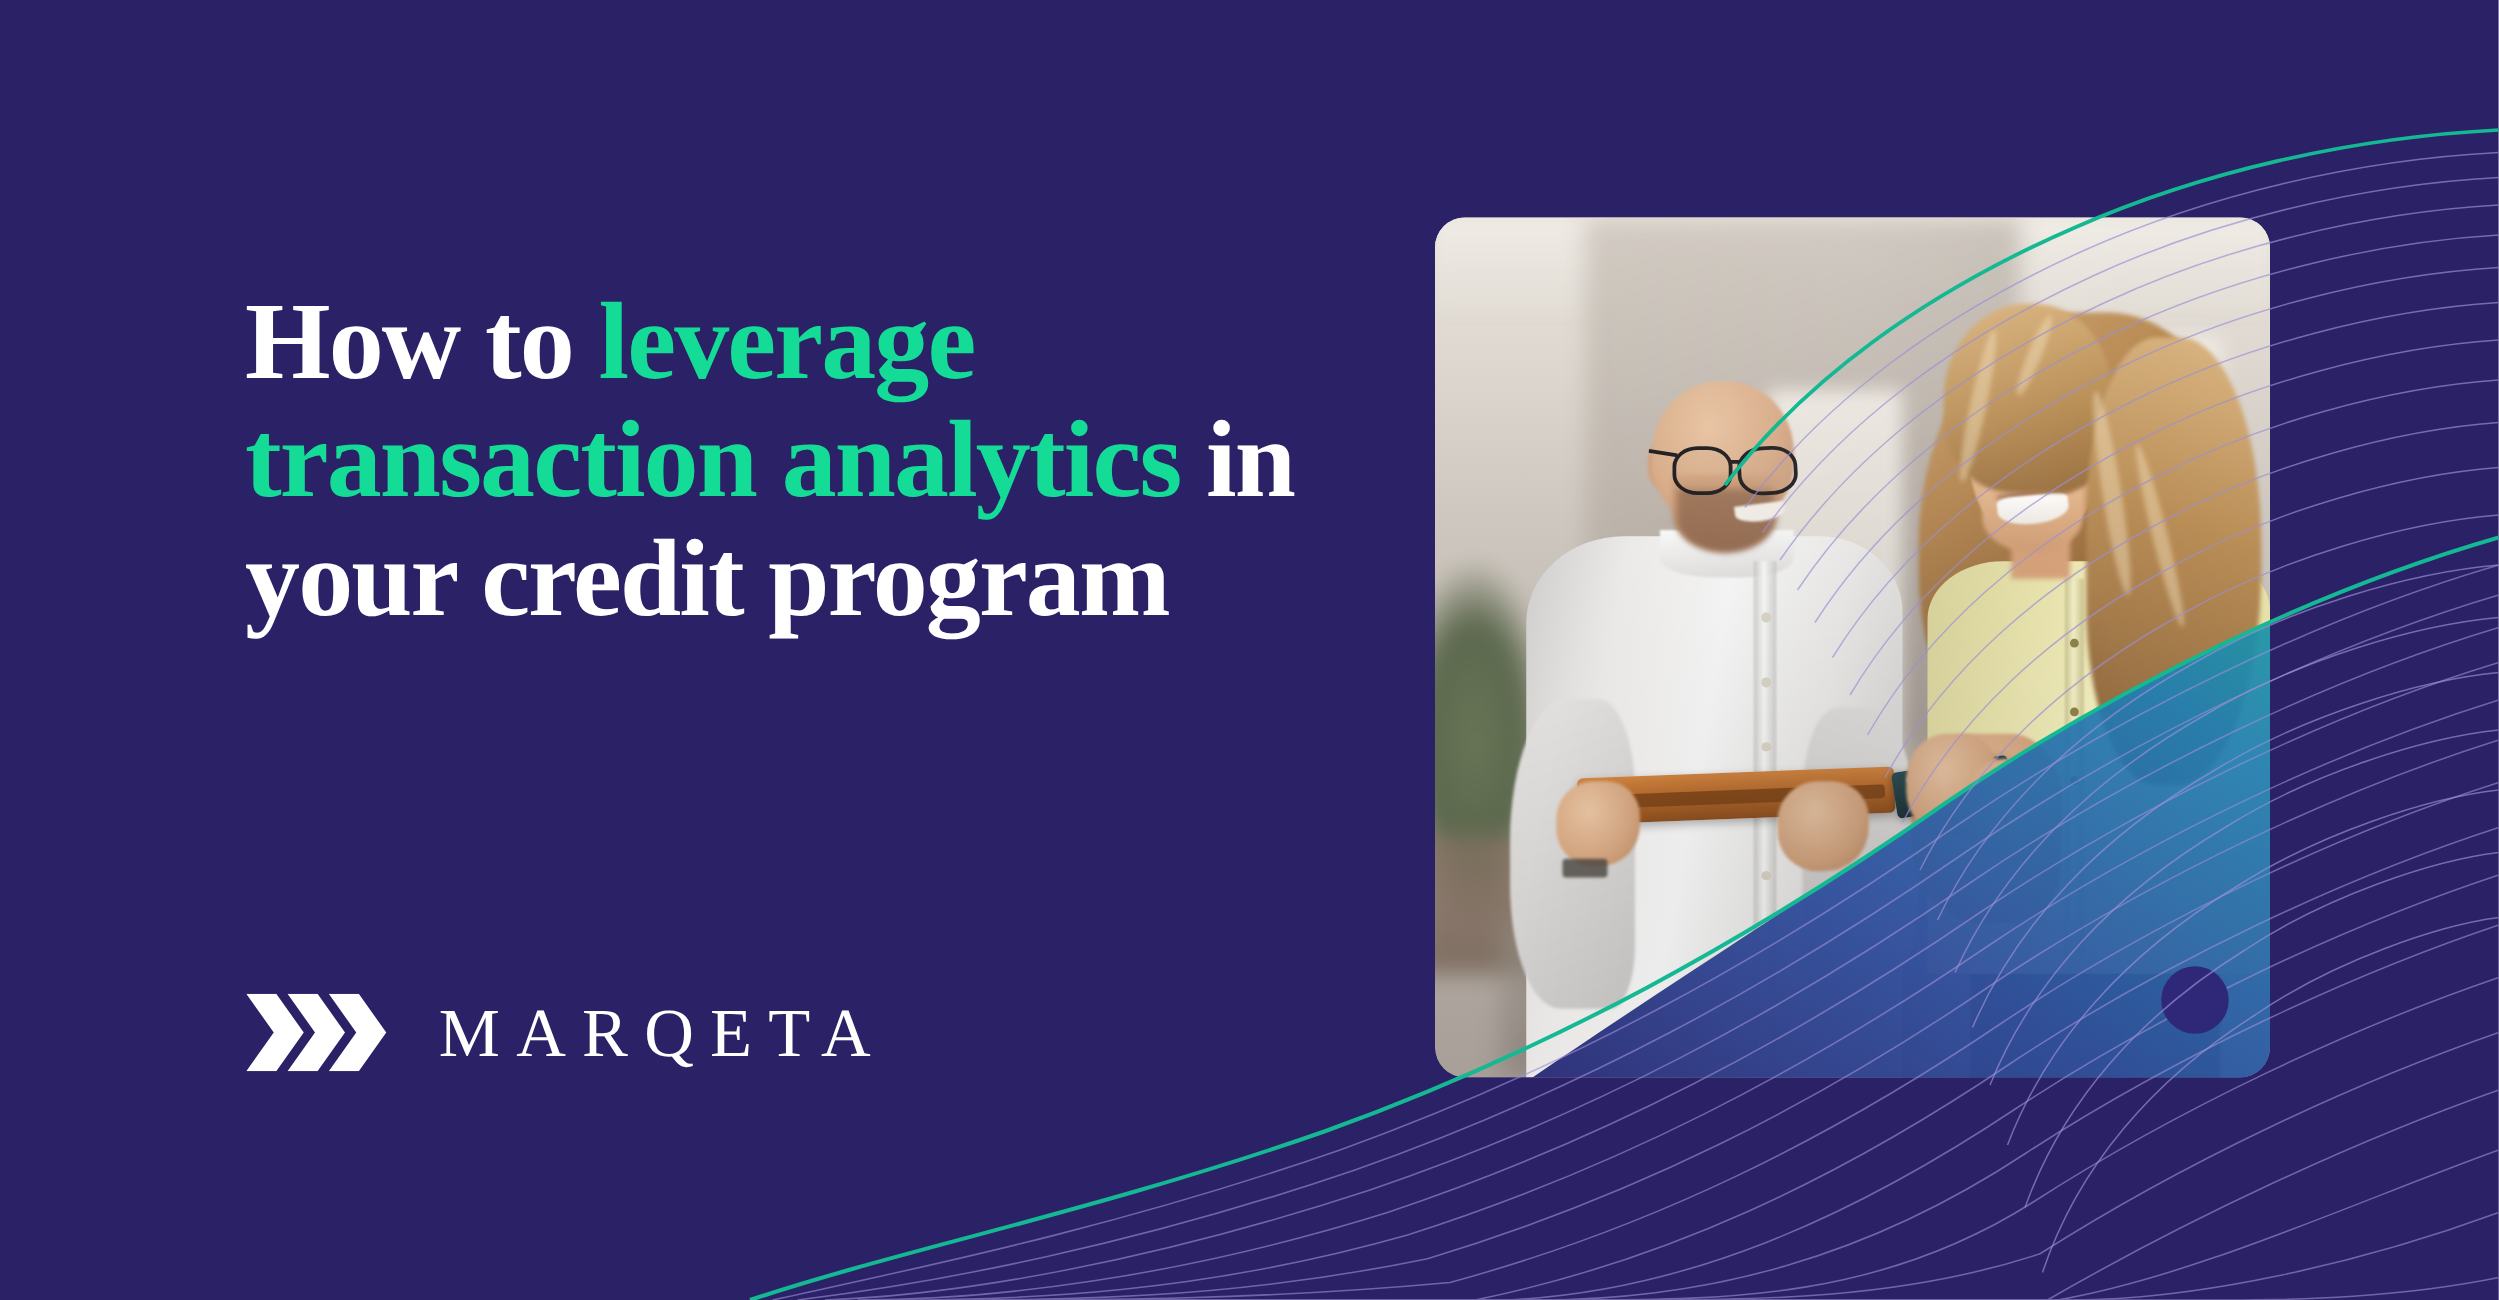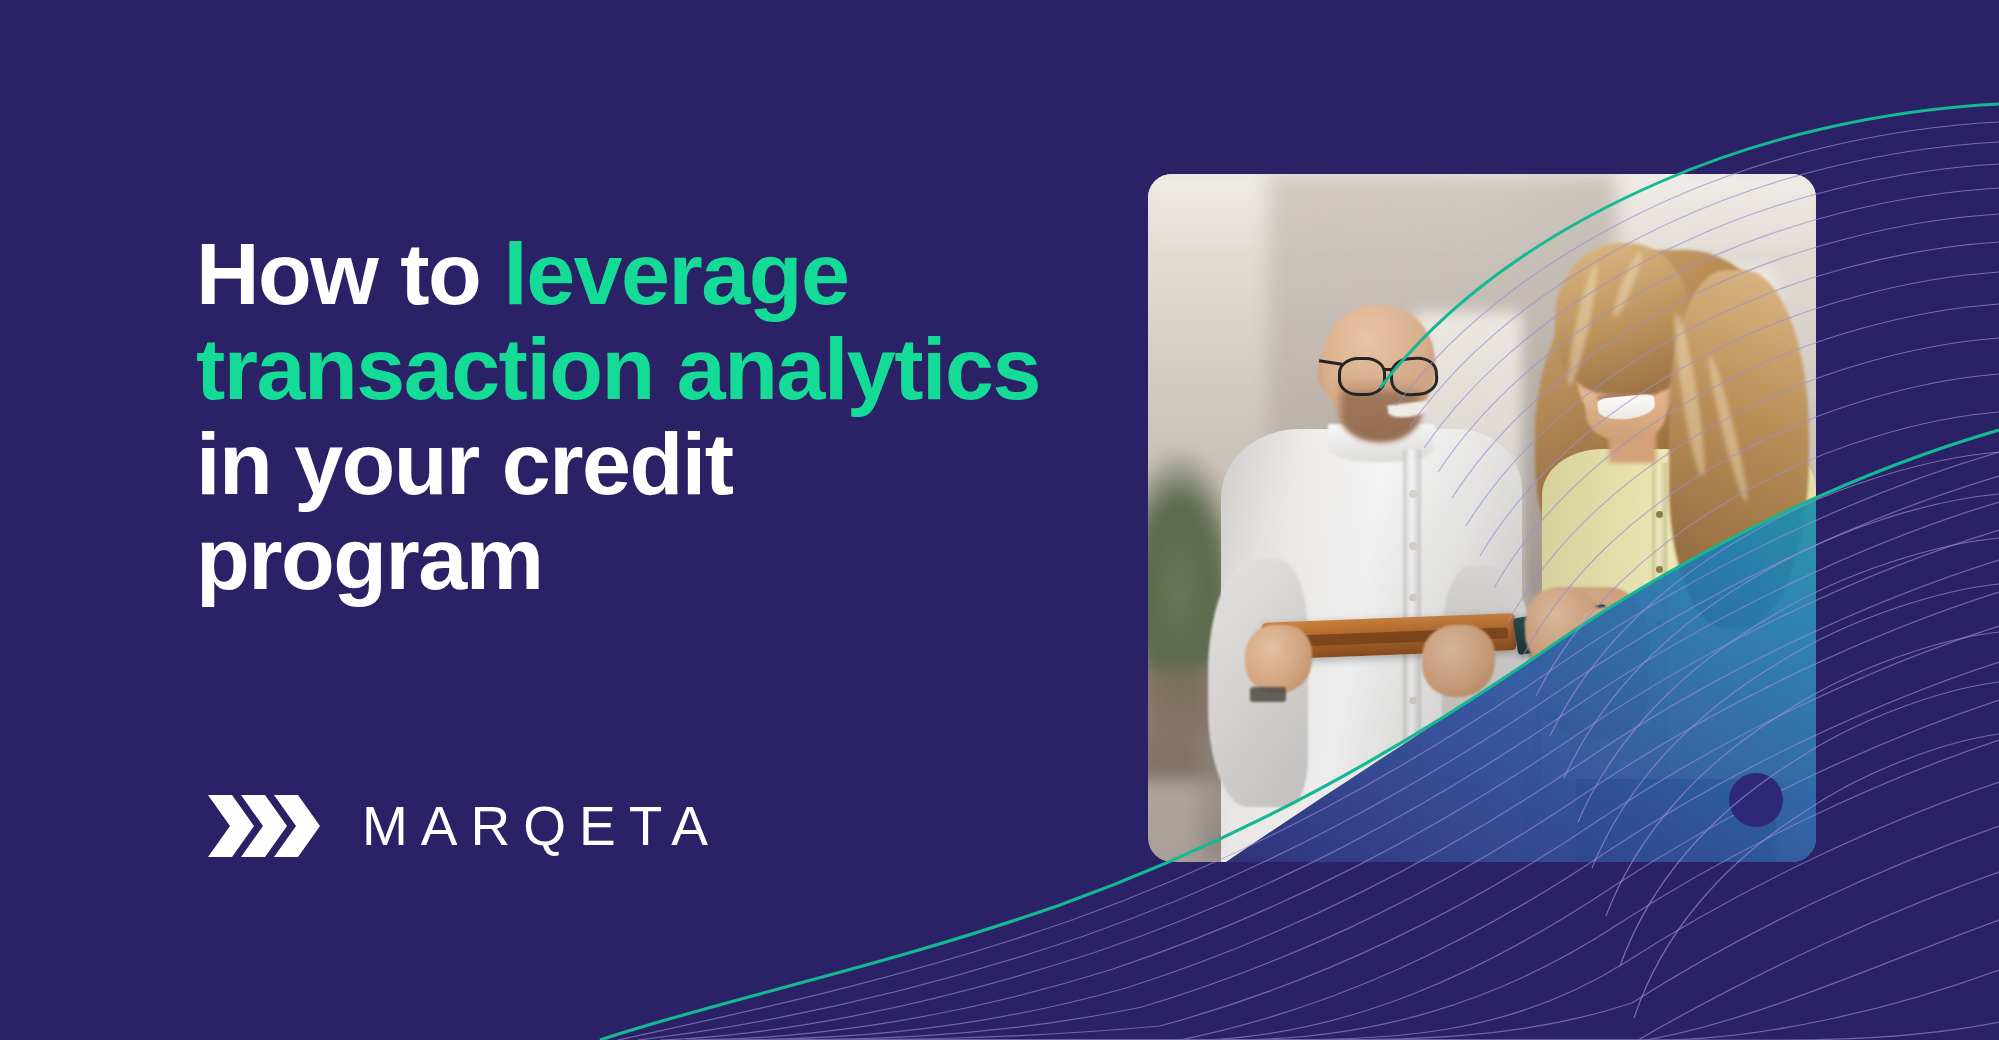--- a/index.html
+++ b/index.html
@@ -6,21 +6,21 @@
     margin: 0;
     padding: 0;
     background: #ffffff;
   }
   #banner {
     position: relative;
     width: 1999px;
     height: 1040px;
     overflow: hidden;
     background: #2b2167;
-    font-family: Liberation Sans, sans-serif;
+    font-family: Liberation Serif, serif;
   }
 
   
   #arc-layer {
     position: absolute;
     inset: 0;
     width: 1999px;
     height: 1040px;
     pointer-events: none;
   }
@@ -360,21 +360,21 @@
     line-height: 1.08;
     font-weight: 700;
     letter-spacing: -1.5px;
     color: #ffffff;
   }
   #headline .accent { color: #14dc96; }
 
   
   #logo {
     position: absolute;
-    left: 208px;
+    left: 197px;
     top: 795px;
     display: flex;
     align-items: center;
     gap: 34px;
   }
   #logo-mark { display: block; }
   #logo-wordmark {
     font-size: 55px;
     font-weight: 500;
     letter-spacing: 13px;

